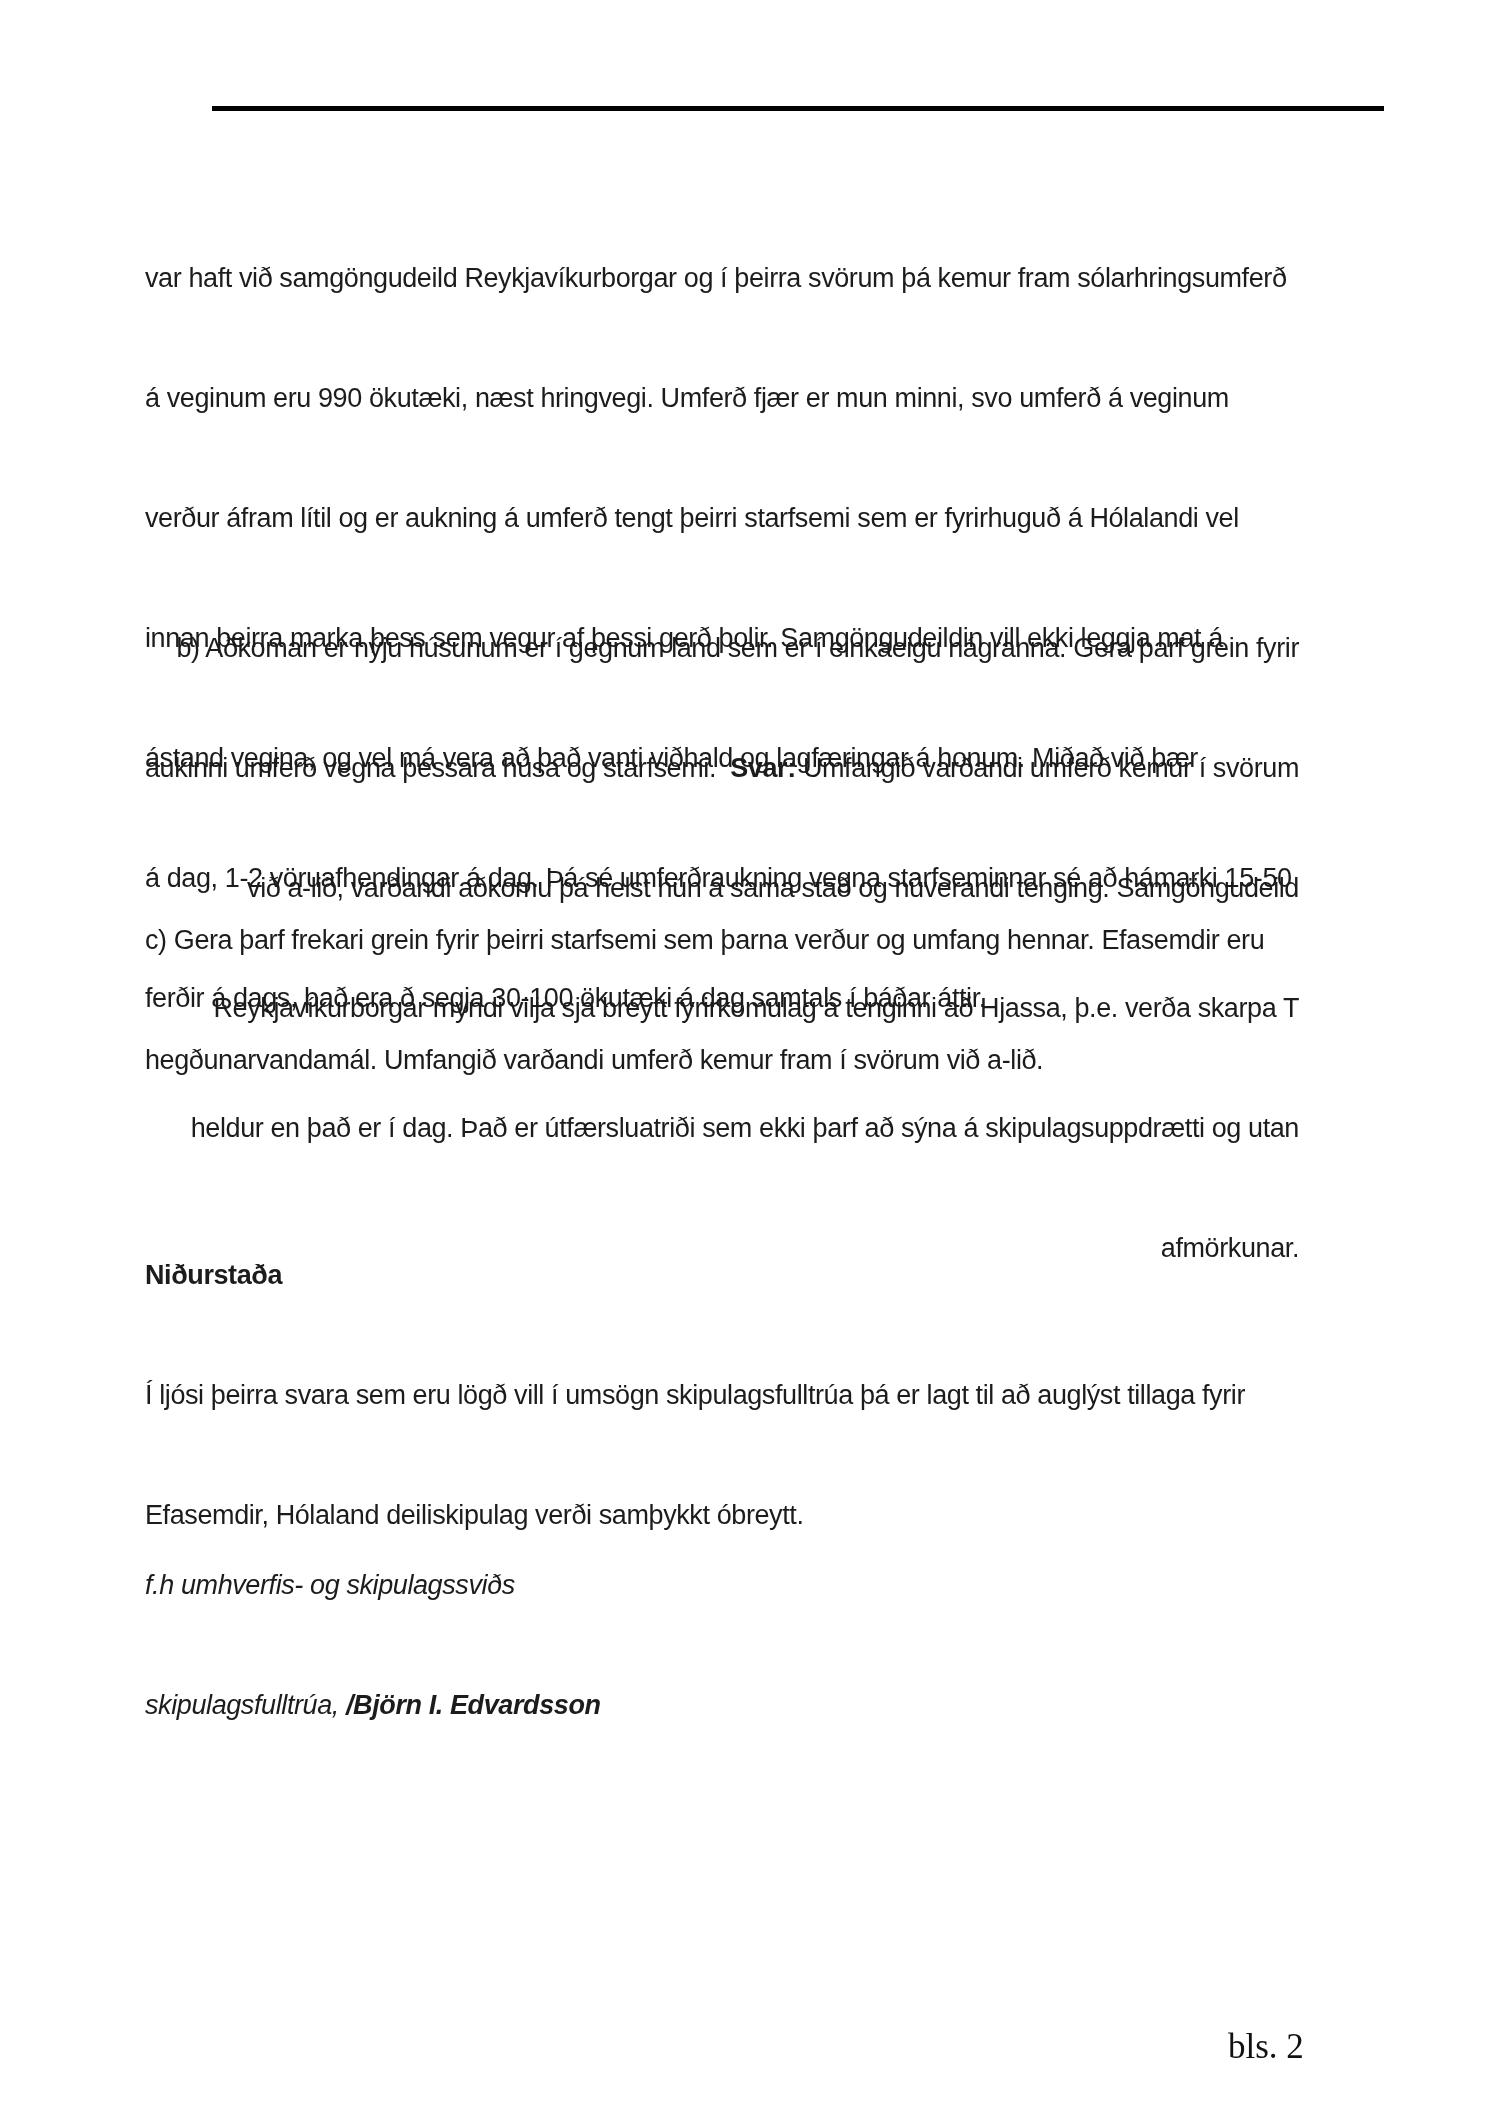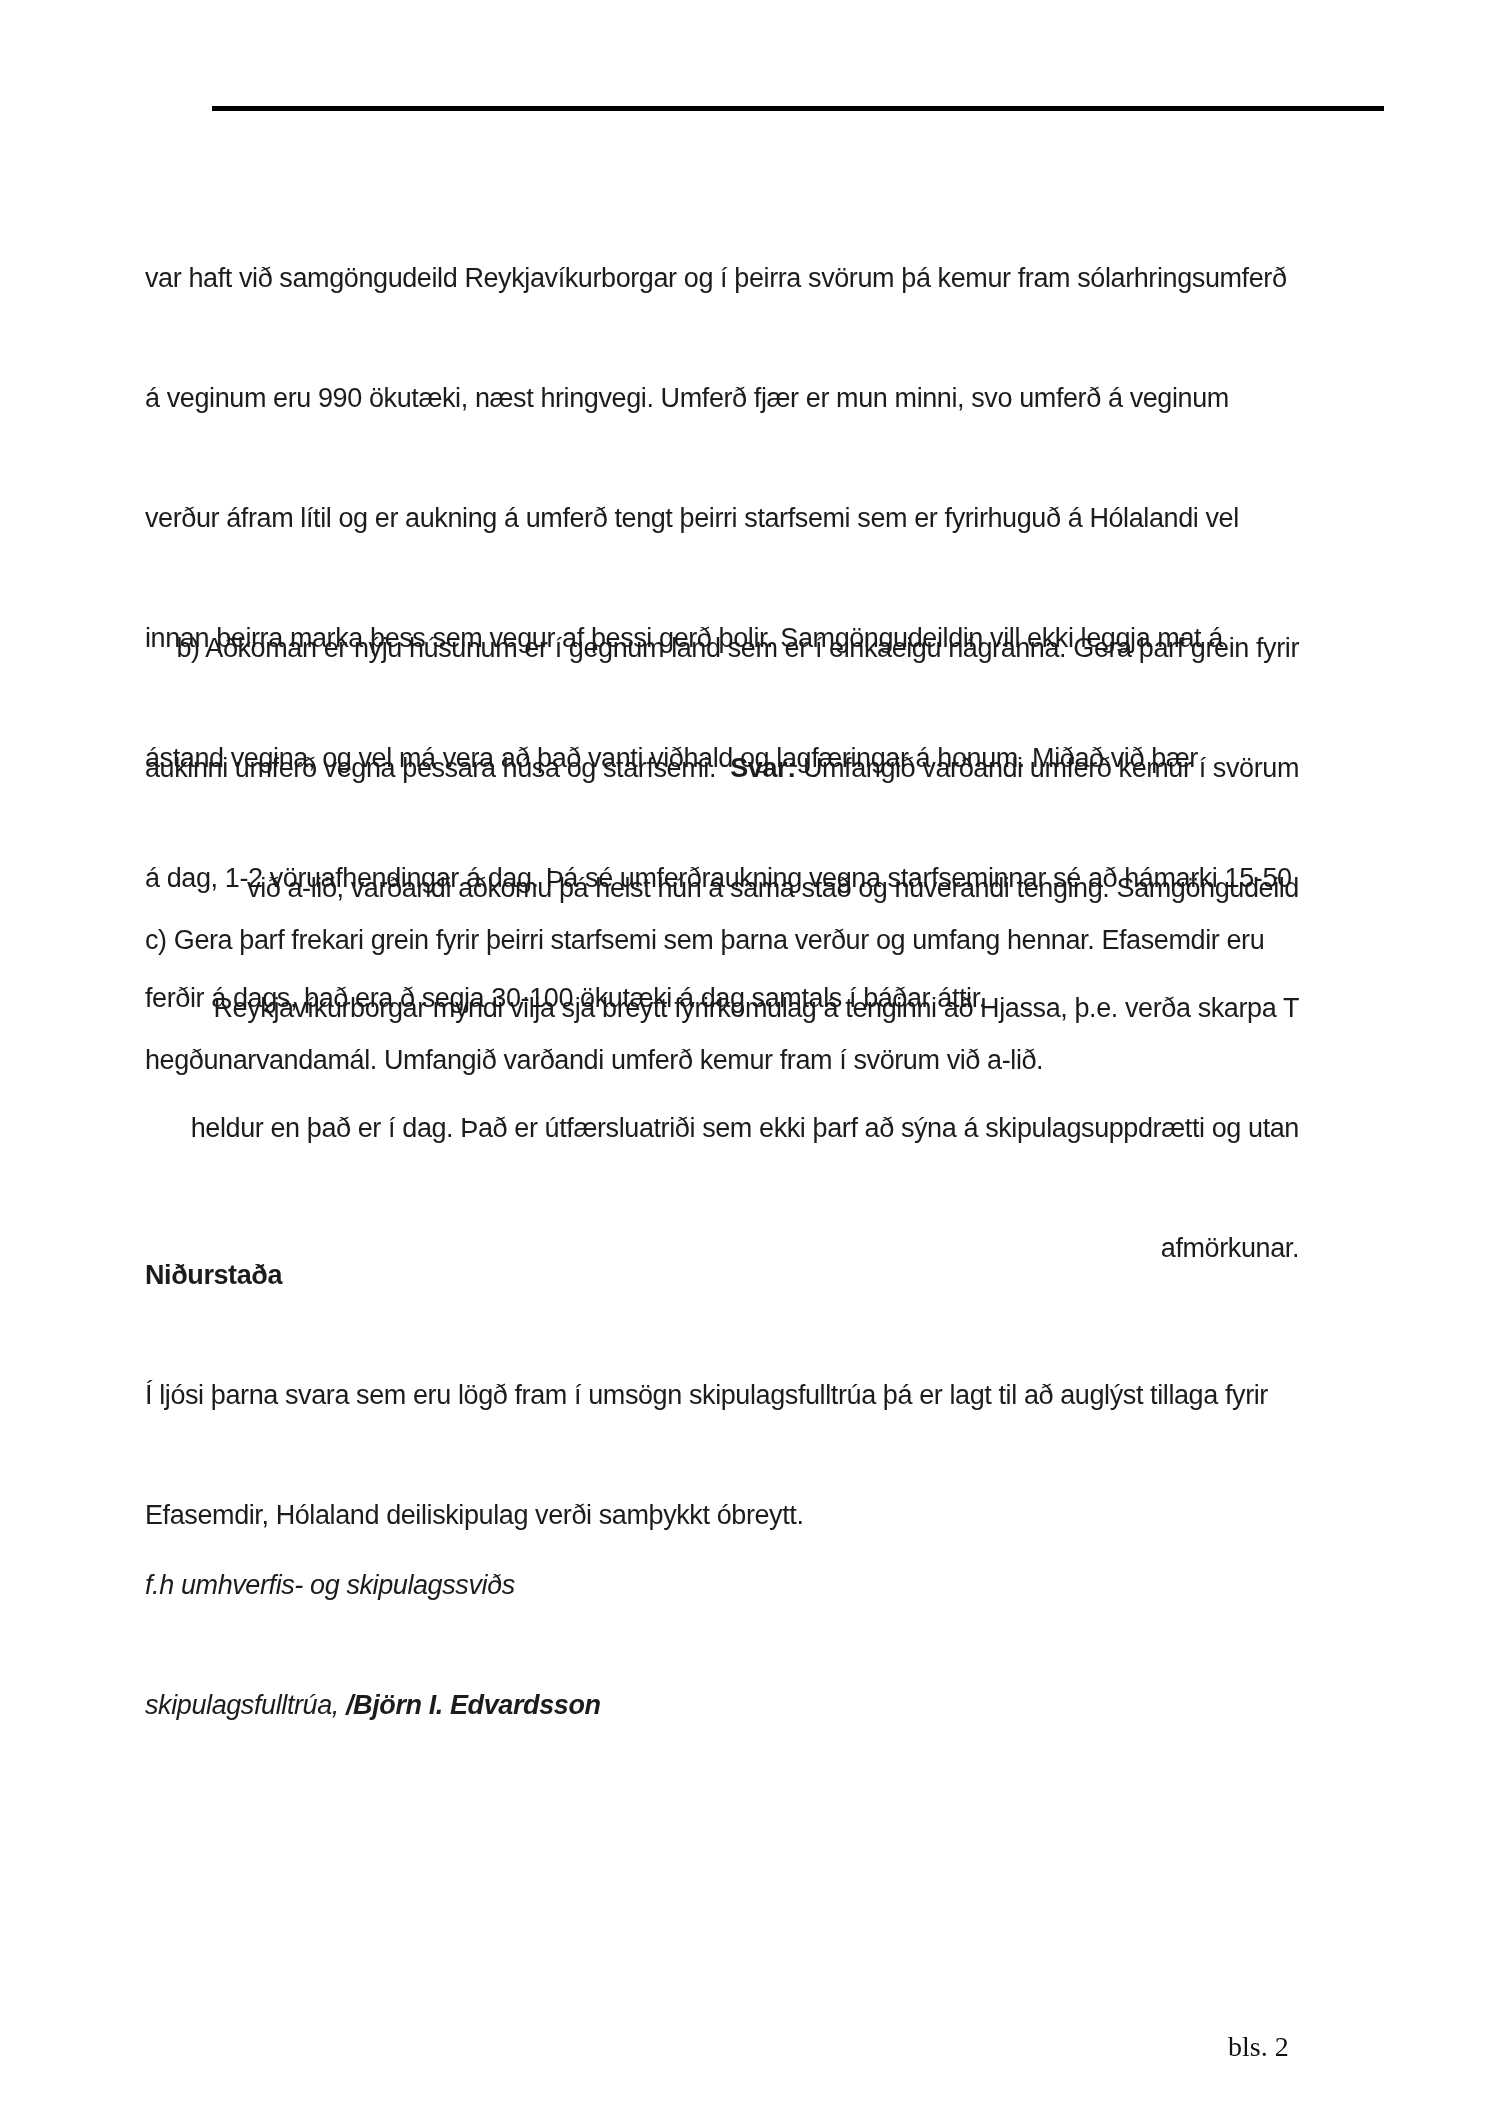--- a/index.html
+++ b/index.html
@@ -37,21 +37,21 @@
   .p1 { top: 178px; }
   .pb { top: 548px; text-align: right; }
   .pc { top: 840px; }
   .conclusion { top: 1175px; }
   .signature { top: 1485px; font-style: italic; }
   .footer {
     position: absolute;
     left: 1228px;
     top: 2030px;
     font-family: "Liberation Serif", serif;
-    font-size: 28px;
+    font-size: 35px;
     line-height: 34px;
     color: #111111;
     white-space: pre;
   }
 </style>
 </head>
 <body>
 
 <div class="page">
 
@@ -76,21 +76,21 @@
     <div class="line">afmörkunar.</div>
   </div>
 
   <div class="para pc">
     <div class="line">c) Gera þarf frekari grein fyrir þeirri starfsemi sem þarna verður og umfang hennar. Efasemdir eru</div>
     <div class="line">hegðunarvandamál. Umfangið varðandi umferð kemur fram í svörum við a-lið.</div>
   </div>
 
   <div class="para conclusion">
     <div class="line bold">Niðurstaða</div>
-    <div class="line">Í ljósi þarna svara sem eru lögð fram í umsögn skipulagsfulltrúa þá er lagt til að auglýst tillaga fyrir</div>
+    <div class="line">Í ljósi þeirra svara sem eru lögð vill í umsögn skipulagsfulltrúa þá er lagt til að auglýst tillaga fyrir</div>
     <div class="line">Efasemdir, Hólaland deiliskipulag verði samþykkt óbreytt.</div>
   </div>
 
   <div class="para signature">
     <div class="line">f.h umhverfis- og skipulagssviðs</div>
     <div class="line"><span>skipulagsfulltrúa, </span><span class="bold">/Björn I. Edvardsson</span></div>
   </div>
 
   <div class="footer">bls. 2</div>
 

